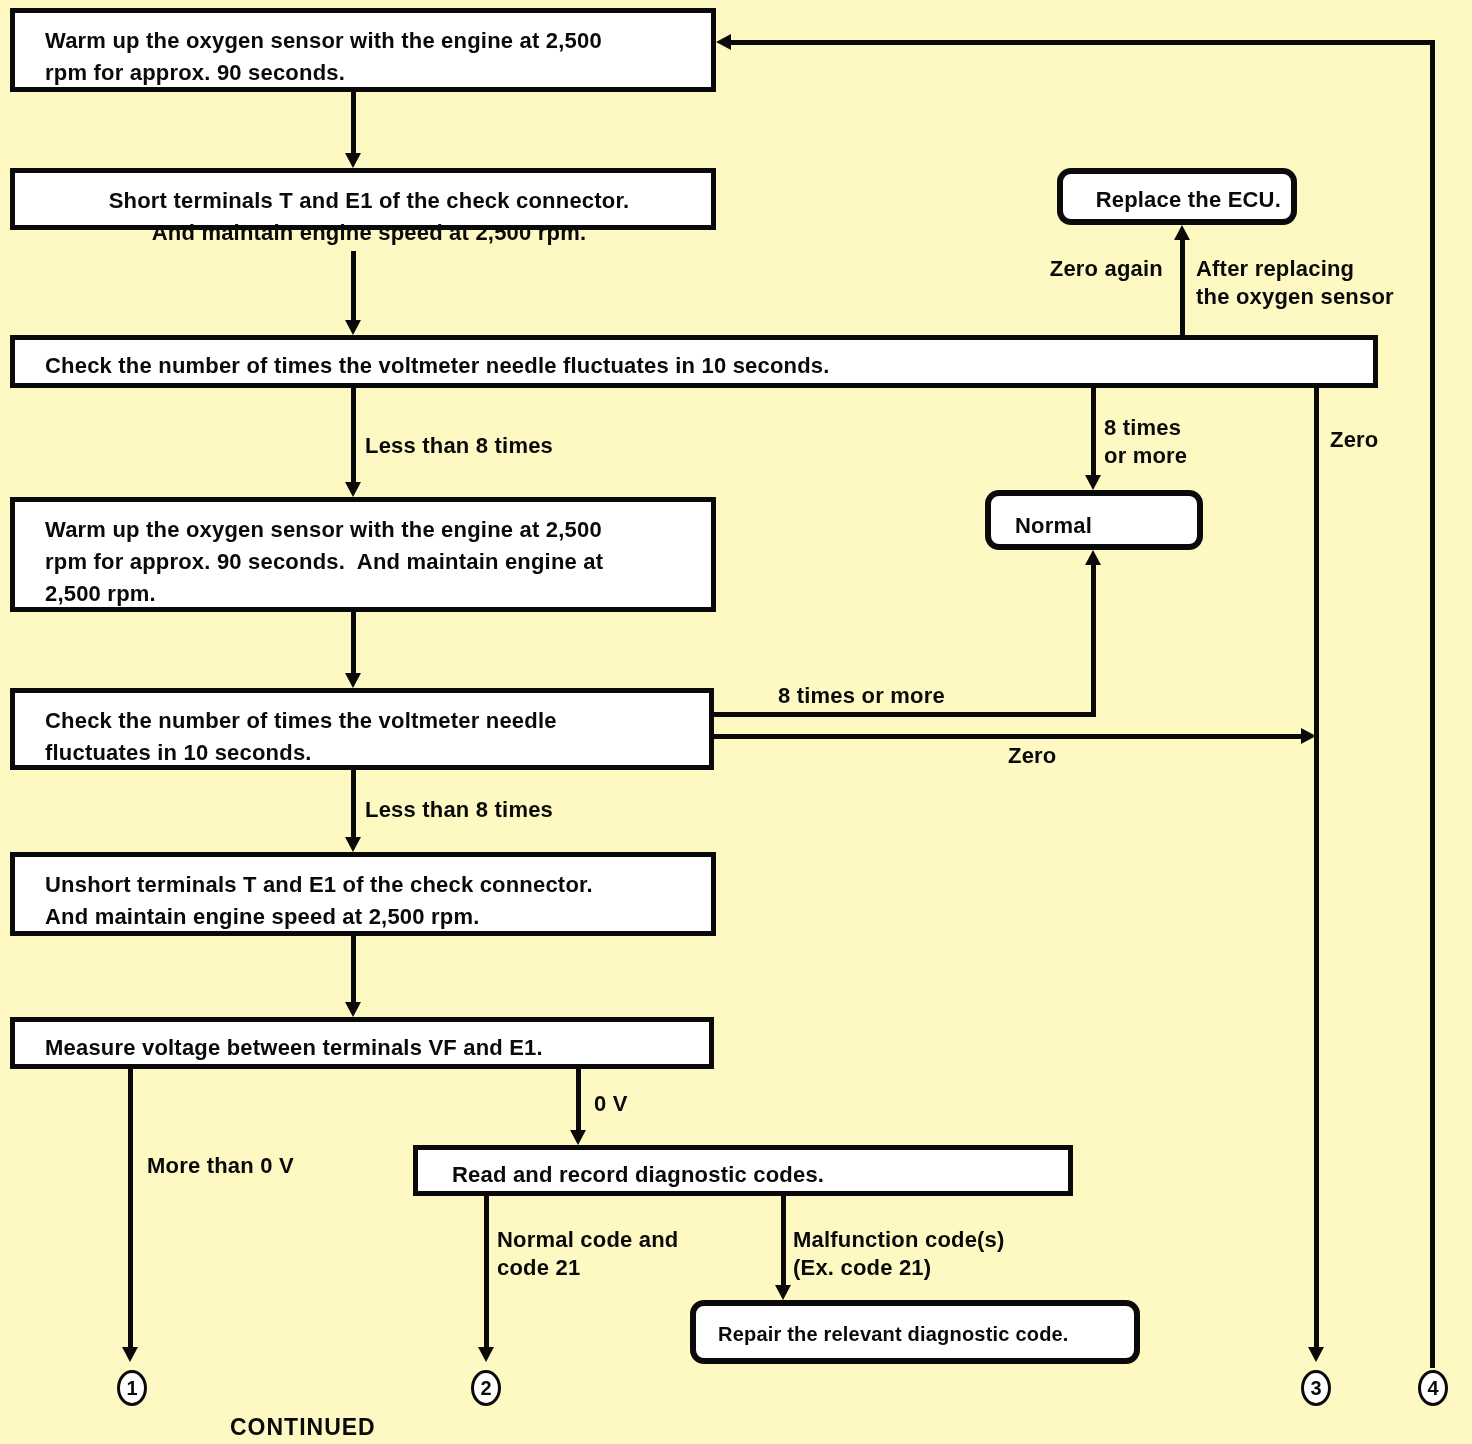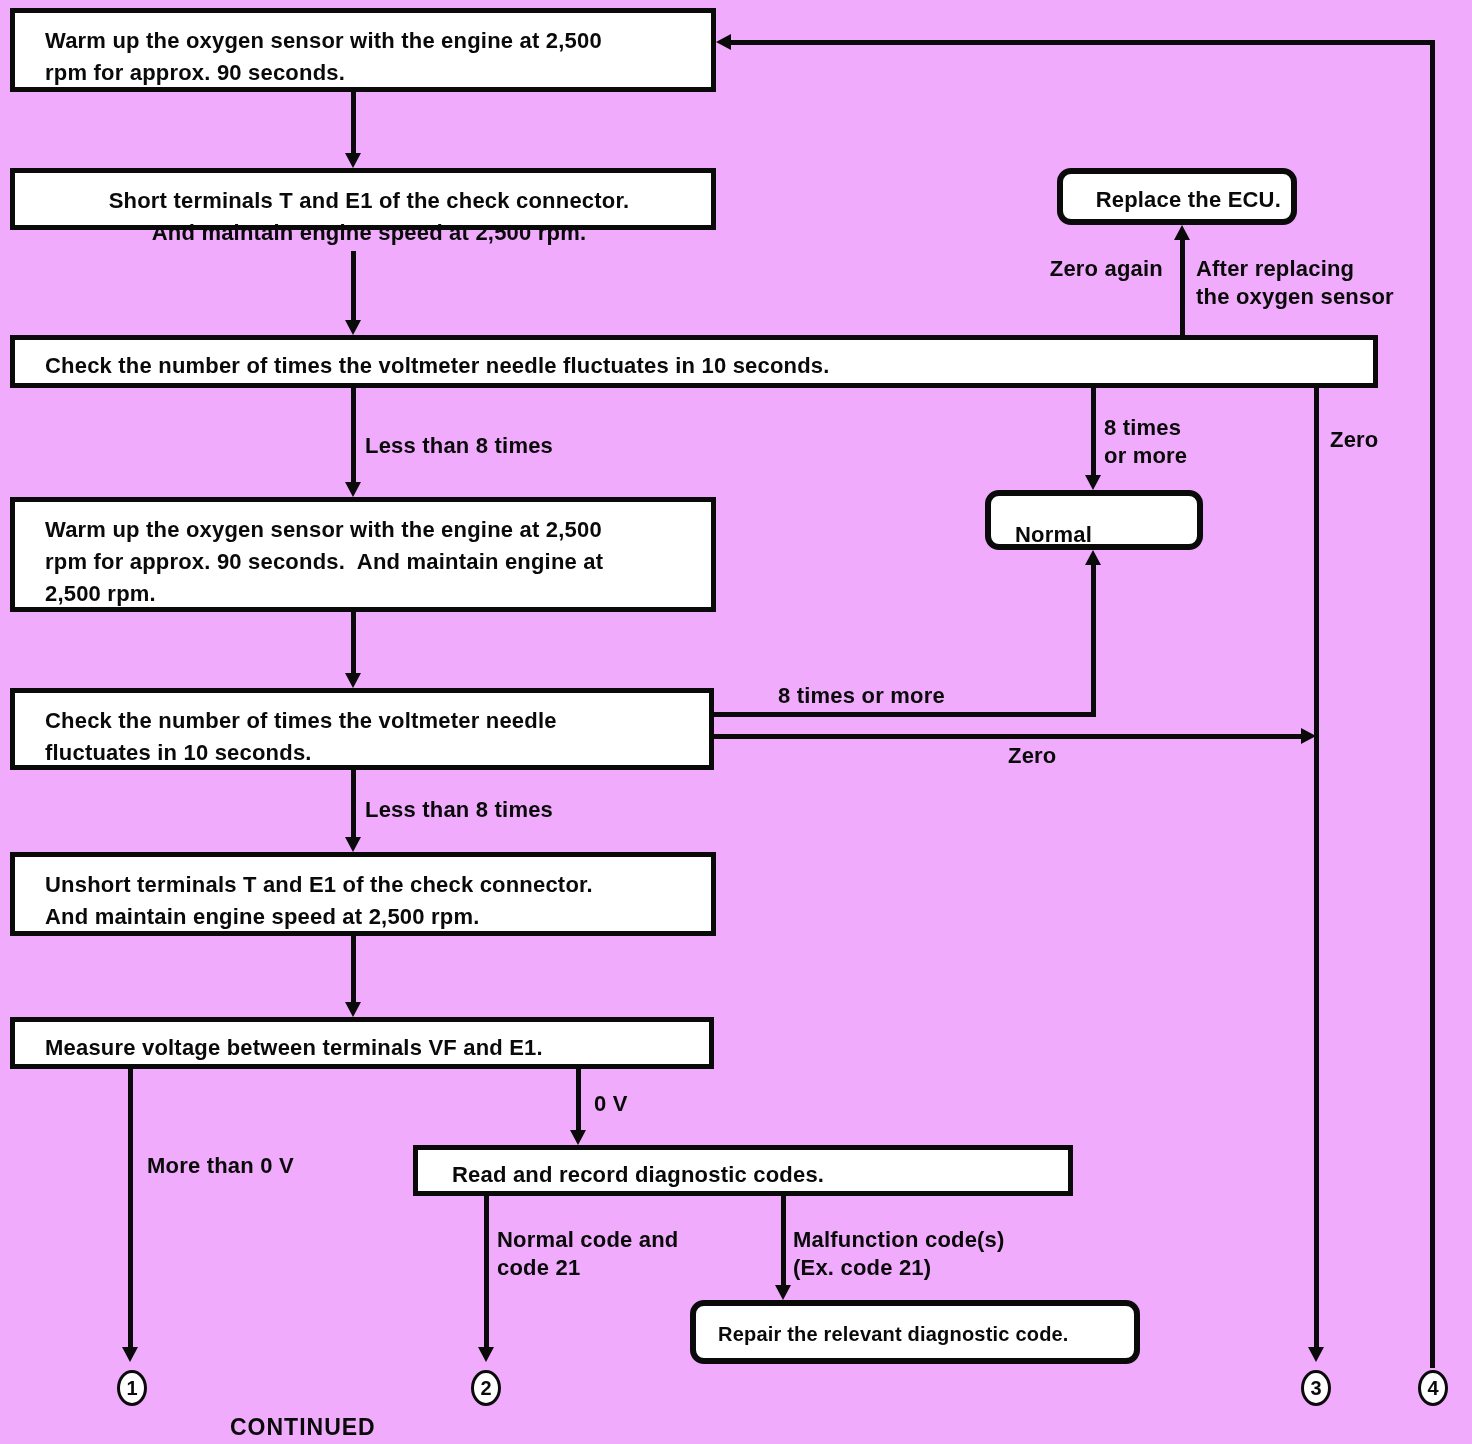--- a/index.html
+++ b/index.html
@@ -4,21 +4,21 @@
 <style>
   html, body {
     margin: 0;
     padding: 0;
     background: #ffffff;
   }
   #canvas {
     position: relative;
     width: 1472px;
     height: 1444px;
-    background: #f0abfc;
+    background: #fef9c3;
     font-family: "Liberation Sans", sans-serif;
     color: #0a0a0a;
     overflow: hidden;
   }
   .box {
     position: absolute;
     box-sizing: border-box;
     border: 5px solid #0a0a0a;
     background: #ffffff;
   }
@@ -31,21 +31,21 @@
     font-weight: 700;
     font-size: 22px;
     line-height: 32px;
     letter-spacing: 0.2px;
   }
   .pad-a { padding: 12px 18px 0 30px; }
   .pad-c { padding: 10px 18px 0 30px; }
   .pad-h { padding: 9px 18px 0 34px; }
   .pad-i { padding: 12px 12px 0 22px; font-size: 20px; }
   .pad-j { padding: 10px 10px 0 20px; }
-  .pad-k { padding: 23px 10px 0 24px; }
+  .pad-k { padding: 14px 10px 0 24px; }
   .line {
     position: absolute;
     background: #0a0a0a;
   }
   .label {
     position: absolute;
     white-space: pre-wrap;
     font-weight: 700;
     font-size: 22px;
     line-height: 28px;

